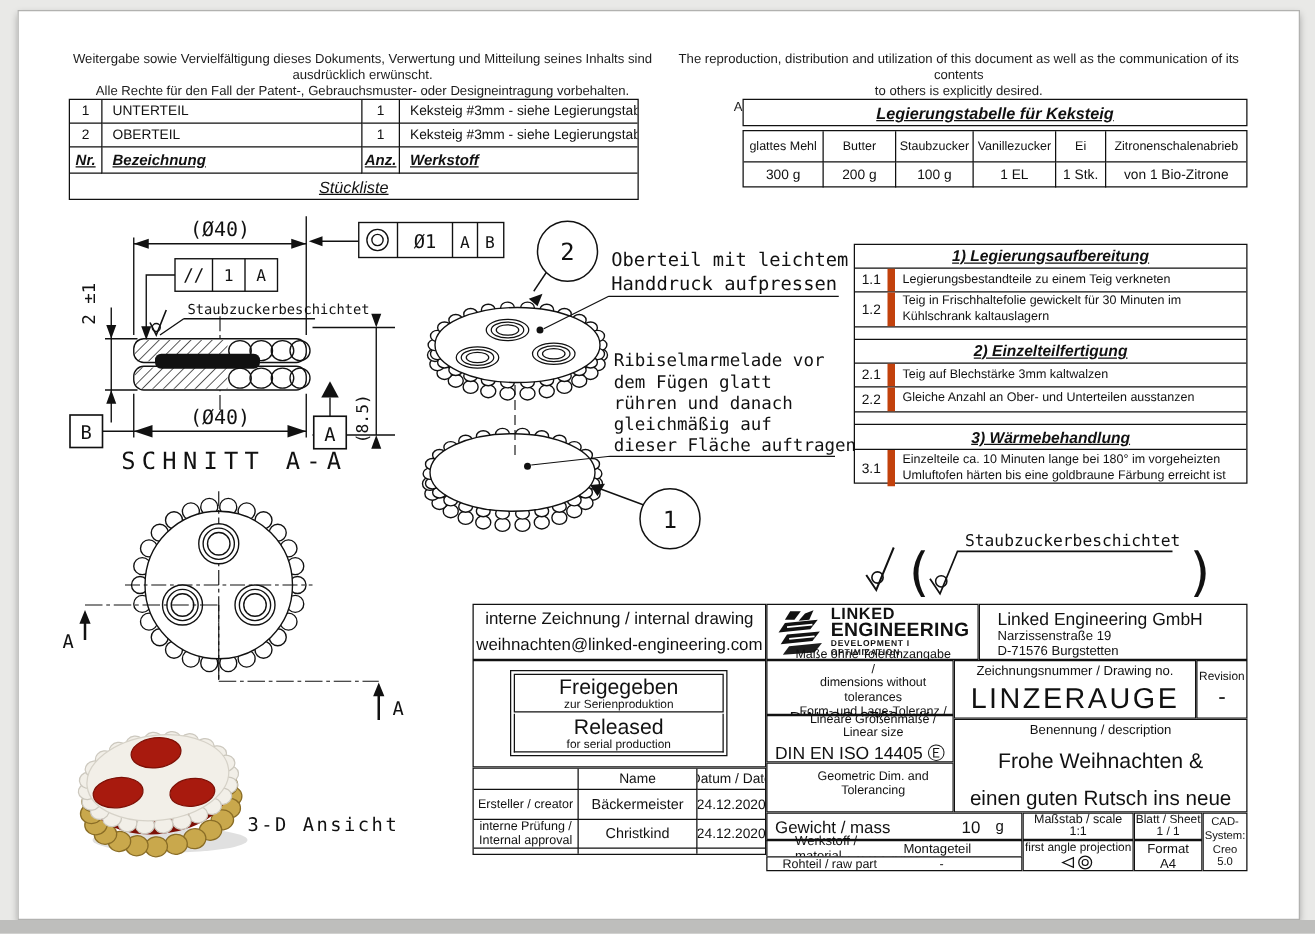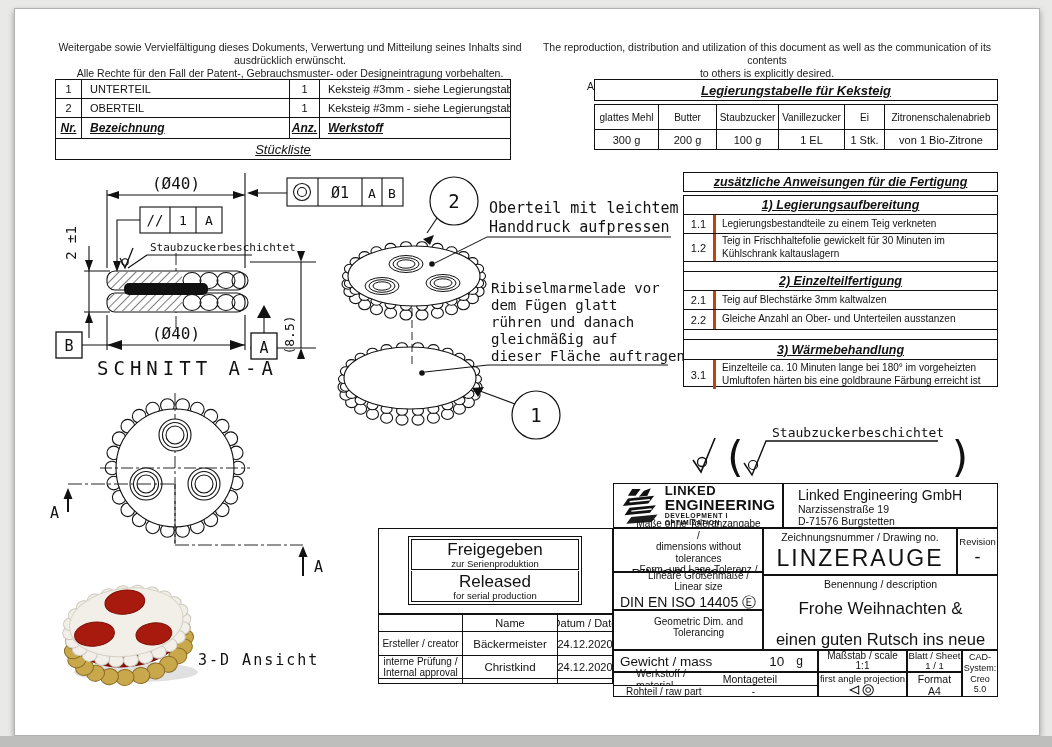--- a/index.html
+++ b/index.html
@@ -20,21 +20,21 @@
   .cell{border-right:1px solid #111;border-bottom:1px solid #111;box-sizing:border-box;
         display:flex;align-items:center;font-size:11px;overflow:hidden;white-space:nowrap;}
   .cell.last{border-right:none;}
   .cell.bot{border-bottom:none;}
   .cc{justify-content:center;}
   .pl{padding-left:8px;}
   .ital-u{font-style:italic;text-decoration:underline;}
   .hdr{font-style:italic;font-weight:bold;text-decoration:underline;font-size:12px;}
   
   .ins-row{display:grid;grid-template-columns:32px 1fr;border-bottom:1px solid #111;box-sizing:border-box;}
-  .ins-no{border-right:3px solid #c2410c;display:flex;align-items:center;justify-content:center;font-size:11px;}
+  .ins-no{border-right:6px solid #c2410c;display:flex;align-items:center;justify-content:center;font-size:11px;}
   .ins-tx{display:flex;align-items:center;padding:1px 6px;font-size:10px;line-height:1.25;}
   .ins-head{border-bottom:1px solid #111;display:flex;align-items:center;justify-content:center;
             font-size:12.5px;font-style:italic;font-weight:bold;box-sizing:border-box;}
   .ins-head span, .tbl-title span{text-decoration:underline;}
   .small{font-size:10.5px;padding-left:21px;}
   svg text{fill:#111;}
 </style>
 </head>
 <body>
 <div id="stage">
@@ -80,23 +80,20 @@
   <div class="cell cc" style="font-size:10px;">Ei</div>
   <div class="cell cc last" style="font-size:10px;">Zitronenschalenabrieb</div>
   <div class="cell cc bot">300 g</div>
   <div class="cell cc bot">200 g</div>
   <div class="cell cc bot">100 g</div>
   <div class="cell cc bot">1 EL</div>
   <div class="cell cc bot">1 Stk.</div>
   <div class="cell cc bot last">von 1 Bio-Zitrone</div>
 </div>
 
-<div class="bx ctr tbl-title" style="left:683px;top:172px;width:315px;height:20px;font-size:12.5px;font-style:italic;font-weight:bold;">
-  <span>zusätzliche Anweisungen für die Fertigung</span>
-</div>
 <div class="bx" style="left:683px;top:195px;width:315px;height:192px;">
   <div class="ins-head" style="height:19px;">
         <span>1) Legierungsaufbereitung</span>
       </div>
   <div class="ins-row" style="height:19px;">
     <div class="ins-no">1.1</div>
     <div class="ins-tx">Legierungsbestandteile zu einem Teig verkneten</div>
   </div>
   <div class="ins-row" style="height:28px;">
     <div class="ins-no">1.2</div>
@@ -483,20 +480,24 @@
       <ellipse cx="128" cy="602" rx="20" ry="12" stroke="#7d1006" fill="#a81a0e"></ellipse>
       <ellipse cx="94" cy="630" rx="20" ry="12" stroke="#7d1006" fill="#a81a0e"></ellipse>
       <ellipse cx="153" cy="637" rx="18" ry="11" stroke="#7d1006" fill="#a81a0e"></ellipse>
     </g>
     <text x="198" y="665" font-size="15" font-family="'DejaVu Sans Mono',monospace" letter-spacing="2">3-D Ansicht</text>
   </g>
 </svg>
 
 <div class="abs" style="left:378px;top:483px;width:620px;height:214px;">
 
+  <div class="bx thick col" style="left:0;top:0;width:235px;height:45px;font-size:13.5px;line-height:1.55;">
+    <div>interne Zeichnung / internal drawing</div>
+    <div>weihnachten@linked-engineering.com</div>
+  </div>
 
   <div class="bx thick" style="left:0;top:45px;width:235px;height:86px;">
     <div class="bx" style="left:29px;top:7px;width:174px;height:69px;border-width:1.5px;">
       <div class="bx col" style="left:2px;top:2px;right:2px;height:31px;border-width:1px;border-bottom:1px solid #111;">
         <div style="font-size:17px;">Freigegeben</div>
         <div style="font-size:9.5px;margin-top:-2px;">zur Serienproduktion</div>
       </div>
       <div class="bx col" style="left:2px;bottom:2px;right:2px;height:31px;border-width:1px;border-top:none;">
         <div style="font-size:17px;">Released</div>
         <div style="font-size:9.5px;margin-top:-2px;">for serial production</div>

